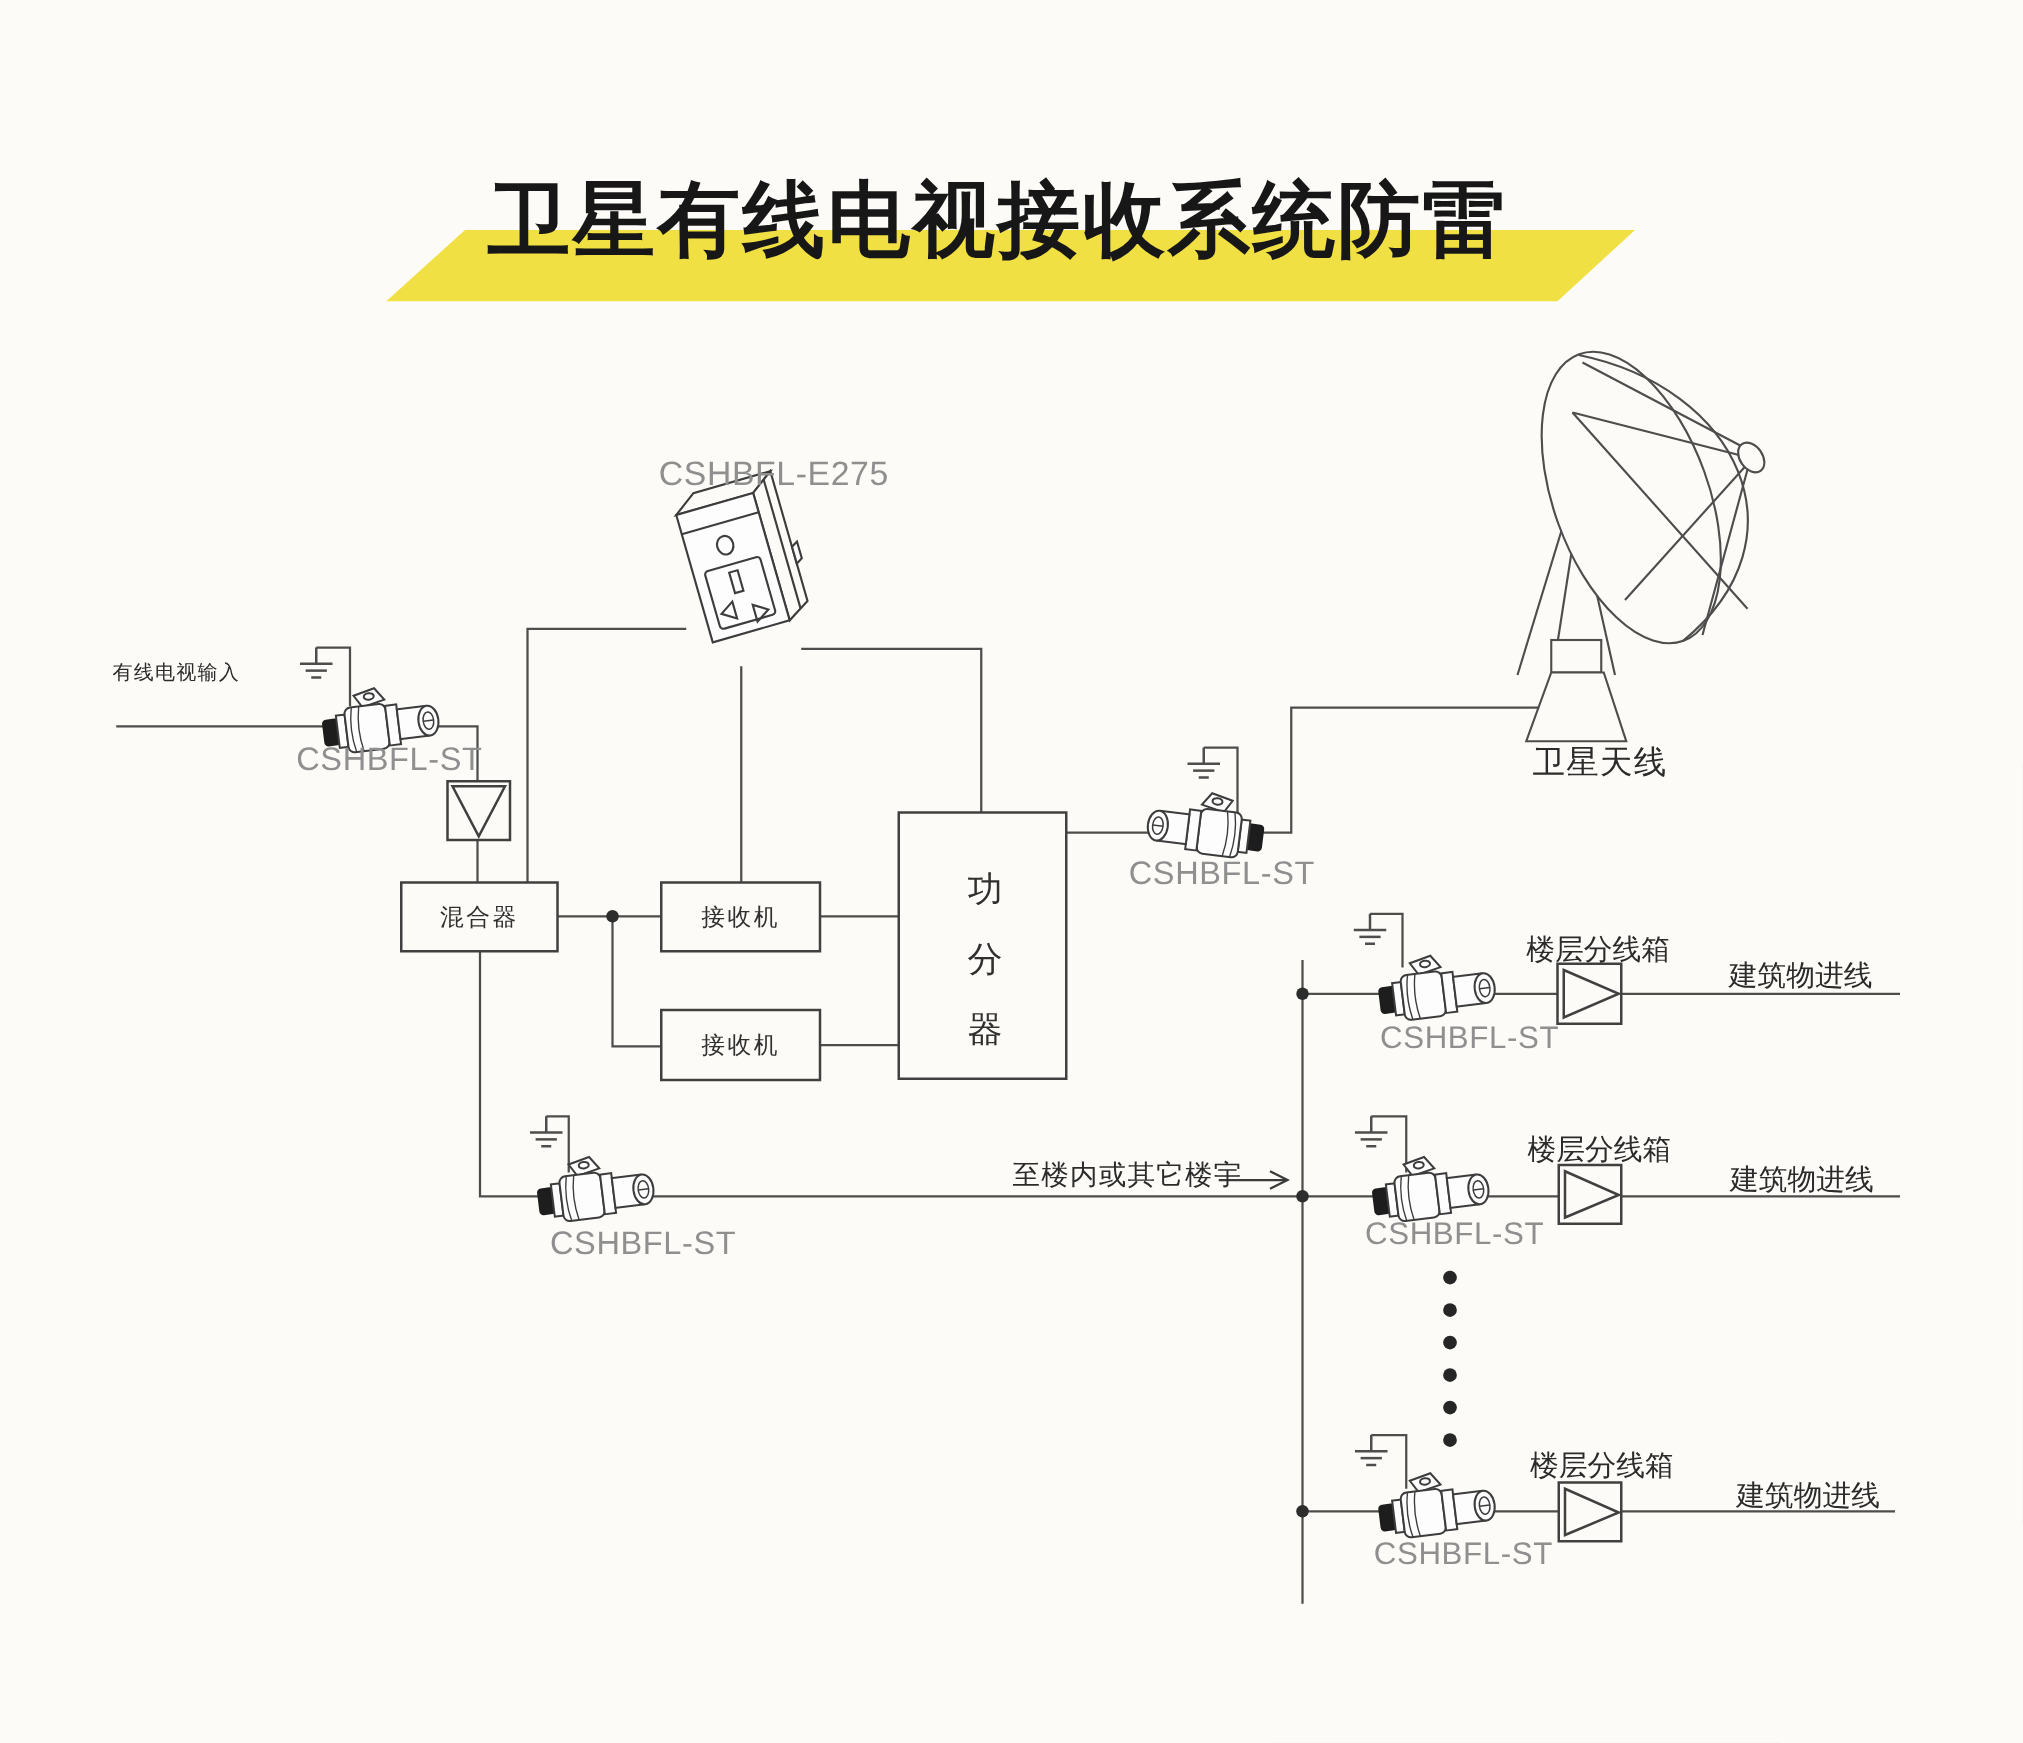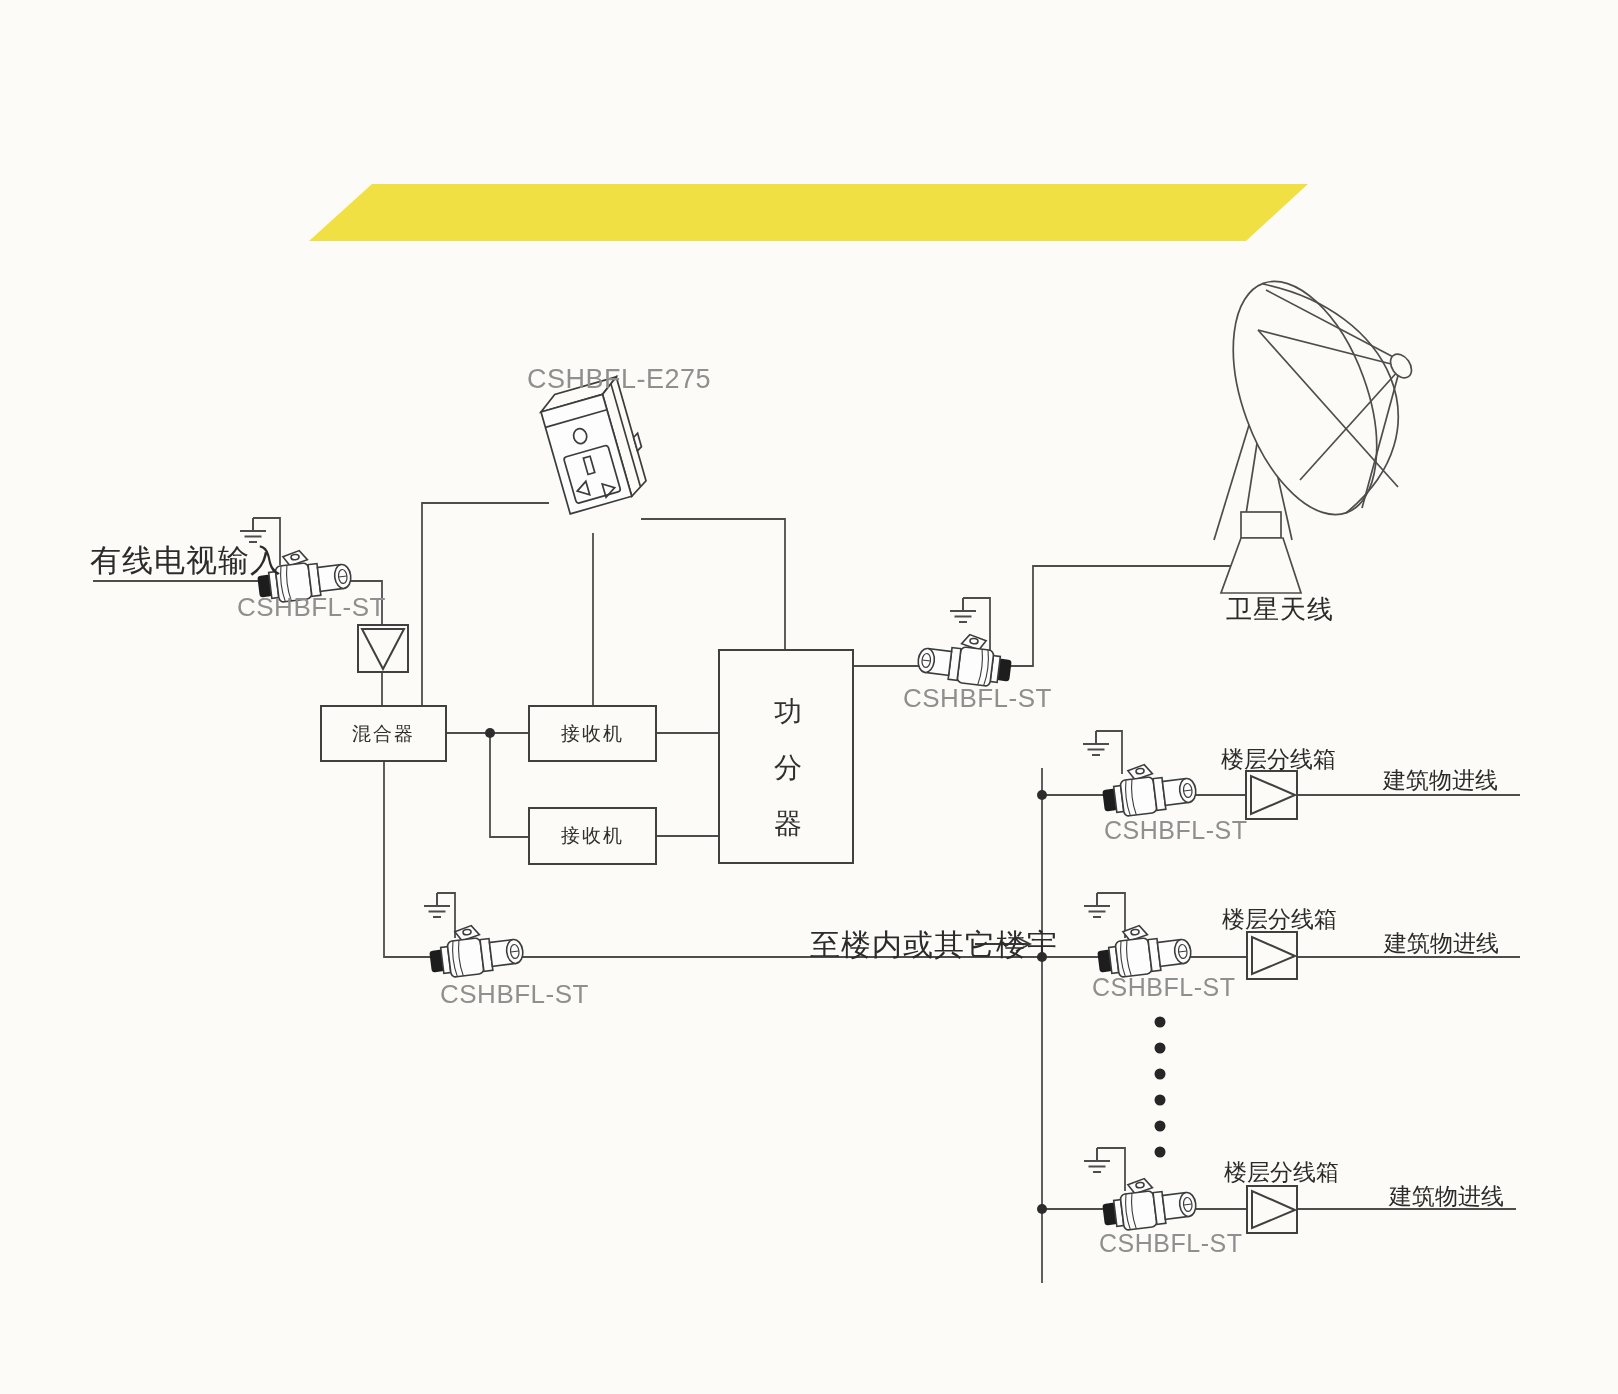--- a/index.html
+++ b/index.html
@@ -148,40 +148,41 @@
     <circle cx="1160" cy="1126" r="5.5"></circle>
     <circle cx="1160" cy="1152" r="5.5"></circle>
   </g>
 
   <g stroke="#3a3a3a" stroke-width="1.8" fill="none">
     <path d="M975,944 H1029"></path>
     <path d="M1016,937 L1030,944 L1016,951"></path>
   </g>
 </svg>
 
+<div class="lbl title" style="left:390px;top:131px;">卫星有线电视接收系统防雷</div>
 
-<div class="lbl" style="left:90px;top:540px;font-size:31px;letter-spacing:1px;">有线电视输入</div>
+<div class="lbl" style="left:90px;top:528px;font-size:16px;letter-spacing:1px;">有线电视输入</div>
 
 <div class="lbl model" style="left:527px;top:364px;font-size:27px;">CSHBFL-E275</div>
 
 <div class="lbl model" style="left:237px;top:592px;">CSHBFL-ST</div>
 <div class="lbl model" style="left:903px;top:683px;">CSHBFL-ST</div>
 <div class="lbl model" style="left:440px;top:979px;">CSHBFL-ST</div>
 <div class="lbl model" style="left:1104px;top:816px;font-size:25px;">CSHBFL-ST</div>
 <div class="lbl model" style="left:1092px;top:973px;font-size:25px;">CSHBFL-ST</div>
 <div class="lbl model" style="left:1099px;top:1229px;font-size:25px;">CSHBFL-ST</div>
 
 <div class="lbl" style="left:1226px;top:592px;font-size:26px;letter-spacing:1px;text-align:center;">卫星天线</div>
 
 <div class="boxlbl" style="left:321px;top:706px;width:125px;height:55px;">混合器</div>
 <div class="boxlbl" style="left:529px;top:706px;width:127px;height:55px;">接收机</div>
 <div class="boxlbl" style="left:529px;top:808px;width:127px;height:56px;">接收机</div>
 <div class="lbl vert" style="left:770px;top:684px;">功分器</div>
 
-<div class="lbl" style="left:810px;top:925px;font-size:30px;letter-spacing:1px;">至楼内或其它楼宇</div>
+<div class="lbl" style="left:810px;top:925px;font-size:22px;letter-spacing:1px;">至楼内或其它楼宇</div>
 
 <div class="lbl small" style="left:1221px;top:744px;">楼层分线箱</div>
 <div class="lbl small" style="left:1222px;top:904px;">楼层分线箱</div>
 <div class="lbl small" style="left:1224px;top:1157px;">楼层分线箱</div>
 
 <div class="lbl small" style="left:1383px;top:765px;">建筑物进线</div>
 <div class="lbl small" style="left:1384px;top:928px;">建筑物进线</div>
 <div class="lbl small" style="left:1389px;top:1181px;">建筑物进线</div>
 
 </div>

